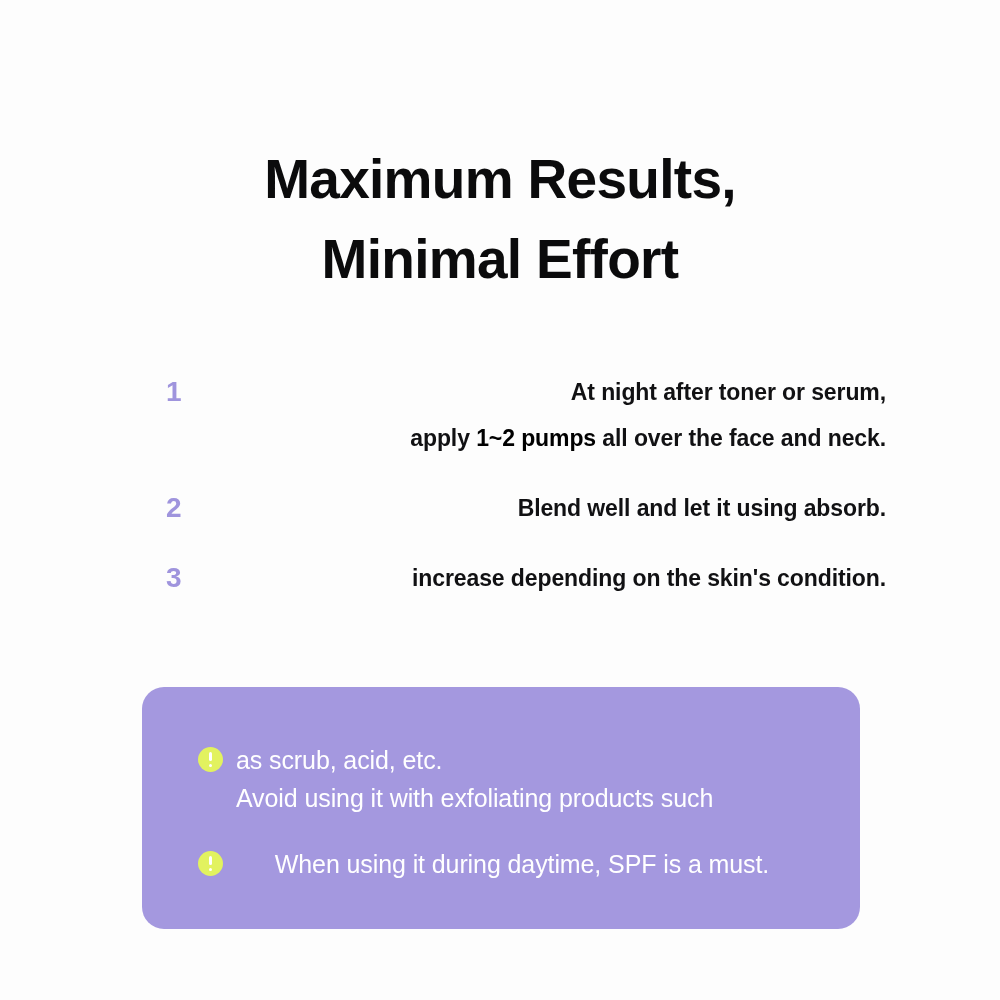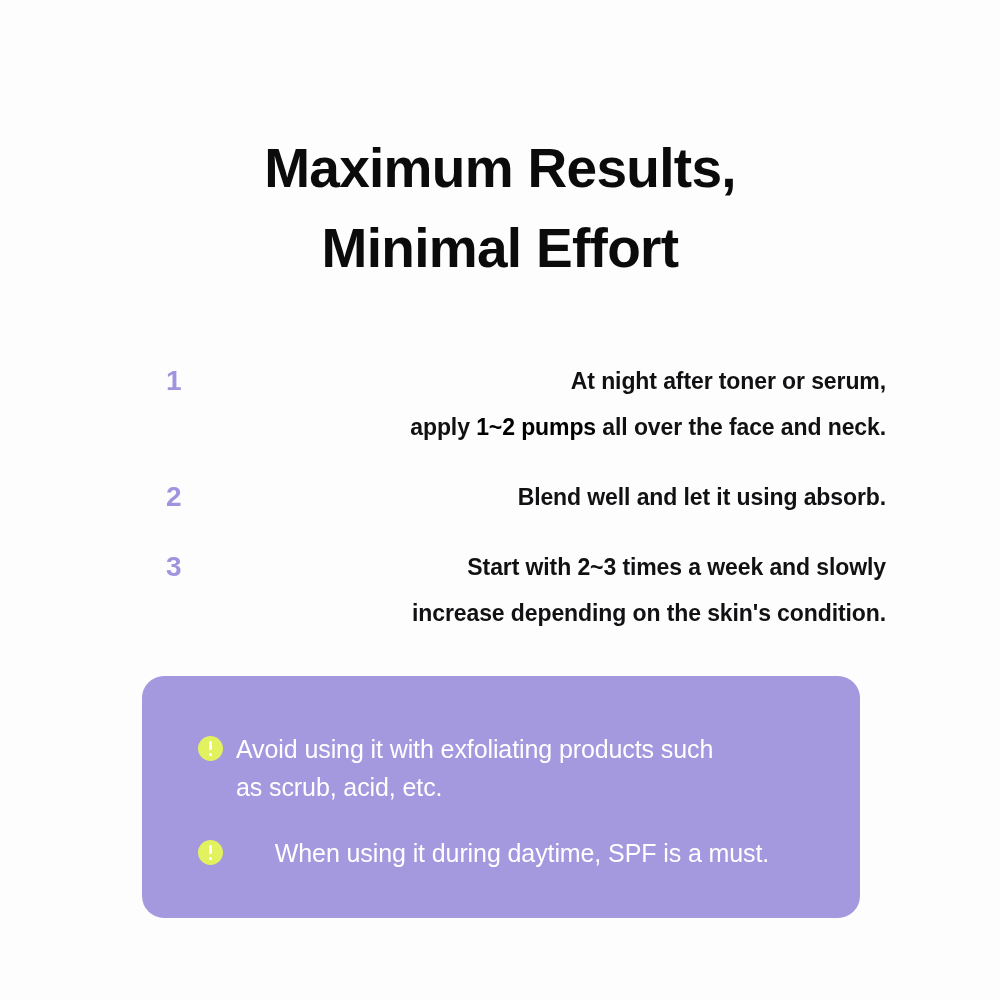--- a/index.html
+++ b/index.html
@@ -15,20 +15,21 @@
     font-family: "Liberation Sans", "DejaVu Sans", sans-serif;
     -webkit-font-smoothing: antialiased;
     overflow: hidden;
   }
 
   .page {
     position: relative;
     width: 1000px;
     height: 780px;
     background: #fdfdfd;
+    margin-top: 11px;
   }
 
   
   .headline {
     position: absolute;
     top: 128px;
     left: 0;
     width: 1000px;
     text-align: center;
     color: #0b0b0c;
@@ -164,34 +165,33 @@
     <li class="step">
       <span class="step-number">2</span>
       <span class="step-body">
         <span class="step-line">Blend well and let it using absorb.</span>
       </span>
     </li>
 
     <li class="step">
       <span class="step-number">3</span>
       <span class="step-body">
-        <span class="step-line">Start with 2~3 times a week and slowly</span>
         <span class="step-line">increase depending on the skin's condition.</span>
       </span>
     </li>
 
   </ol>
 
   <section class="callout">
 
     <div class="notice">
       <span class="notice-icon"></span>
       <span class="notice-text">
+        <span class="notice-line">as scrub, acid, etc.</span>
         <span class="notice-line">Avoid using it with exfoliating products such</span>
-        <span class="notice-line">as scrub, acid, etc.</span>
       </span>
     </div>
 
     <div class="notice">
       <span class="notice-icon"></span>
       <span class="notice-text">
         <span class="notice-line">When using it during daytime, SPF is a must.</span>
       </span>
     </div>
 

